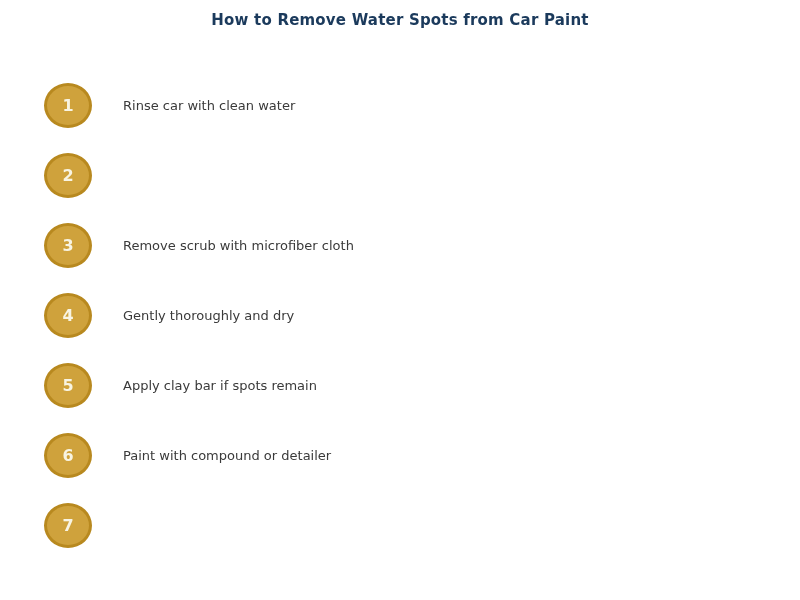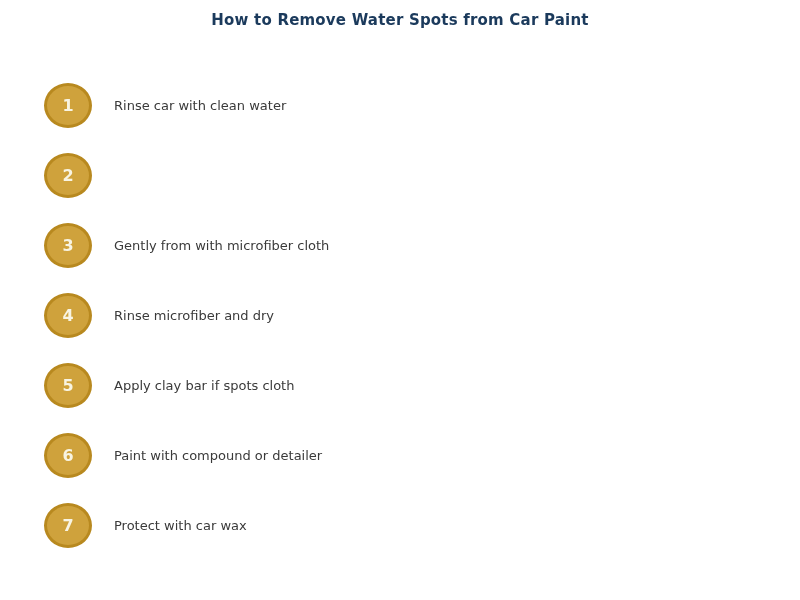--- a/index.html
+++ b/index.html
@@ -49,21 +49,21 @@
     border: 3px solid #b8891f;
     display: flex;
     align-items: center;
     justify-content: center;
     font-size: 16px;
     font-weight: bold;
     color: #f8f4e3;
     flex: 0 0 auto;
   }
   .step-label {
-    margin-left: 22px;
+    margin-left: 31px;
     font-size: 13px;
     color: #3a3a3a;
   }
 </style>
 </head>
 <body>
 
 <div class="canvas">
 
   <div class="title">How to Remove Water Spots from Car Paint</div>
@@ -74,37 +74,36 @@
       <div class="step-circle">1</div>
       <div class="step-label">Rinse car with clean water</div>
     </div>
 
     <div class="step-row">
       <div class="step-circle">2</div>
     </div>
 
     <div class="step-row">
       <div class="step-circle">3</div>
-      <div class="step-label">Gently from with microfiber cloth</div>
+      <div class="step-label">Remove scrub with microfiber cloth</div>
     </div>
 
     <div class="step-row">
       <div class="step-circle">4</div>
-      <div class="step-label">Rinse microfiber and dry</div>
+      <div class="step-label">Gently thoroughly and dry</div>
     </div>
 
     <div class="step-row">
       <div class="step-circle">5</div>
-      <div class="step-label">Apply clay bar if spots cloth</div>
+      <div class="step-label">Apply clay bar if spots remain</div>
     </div>
 
     <div class="step-row">
       <div class="step-circle">6</div>
       <div class="step-label">Paint with compound or detailer</div>
     </div>
 
     <div class="step-row">
       <div class="step-circle">7</div>
-      <div class="step-label">Protect with car wax</div>
     </div>
 
   </div>
 </div>
 
 </body></html>

